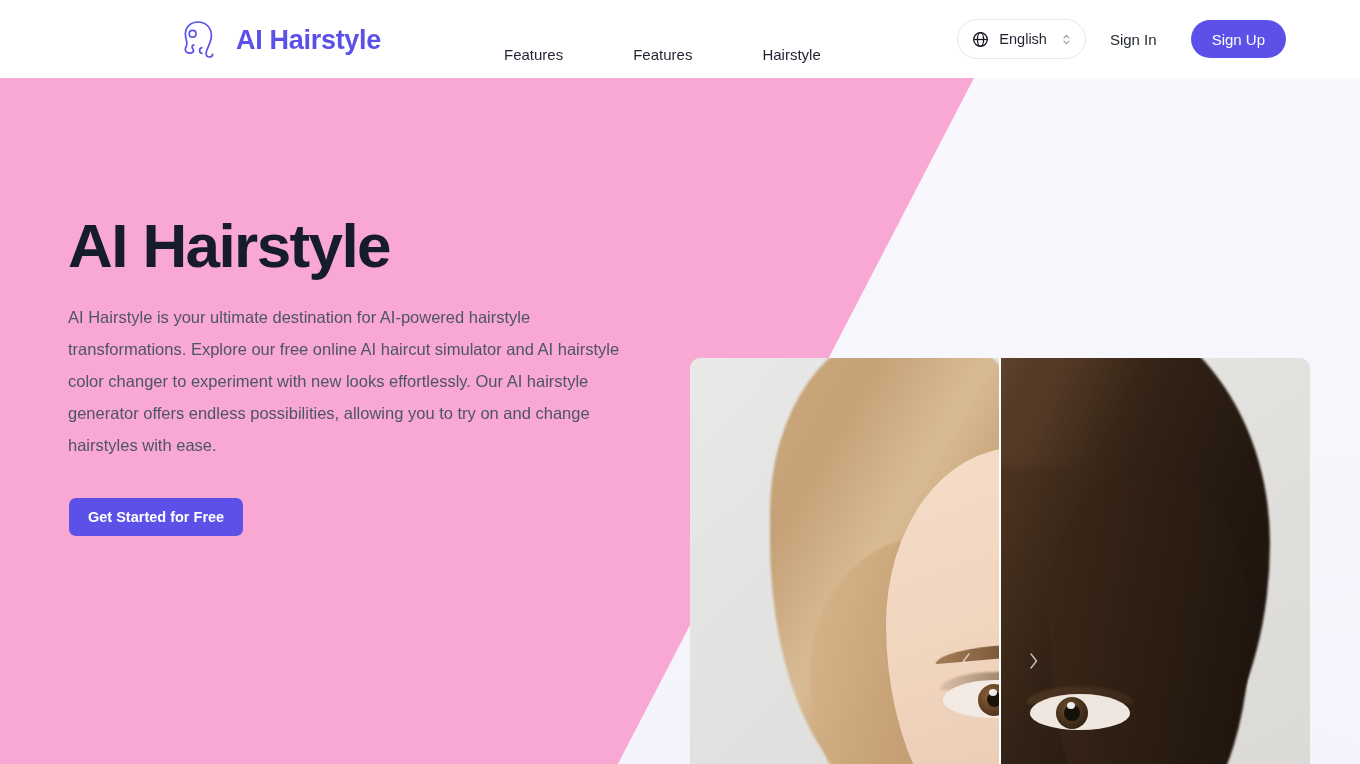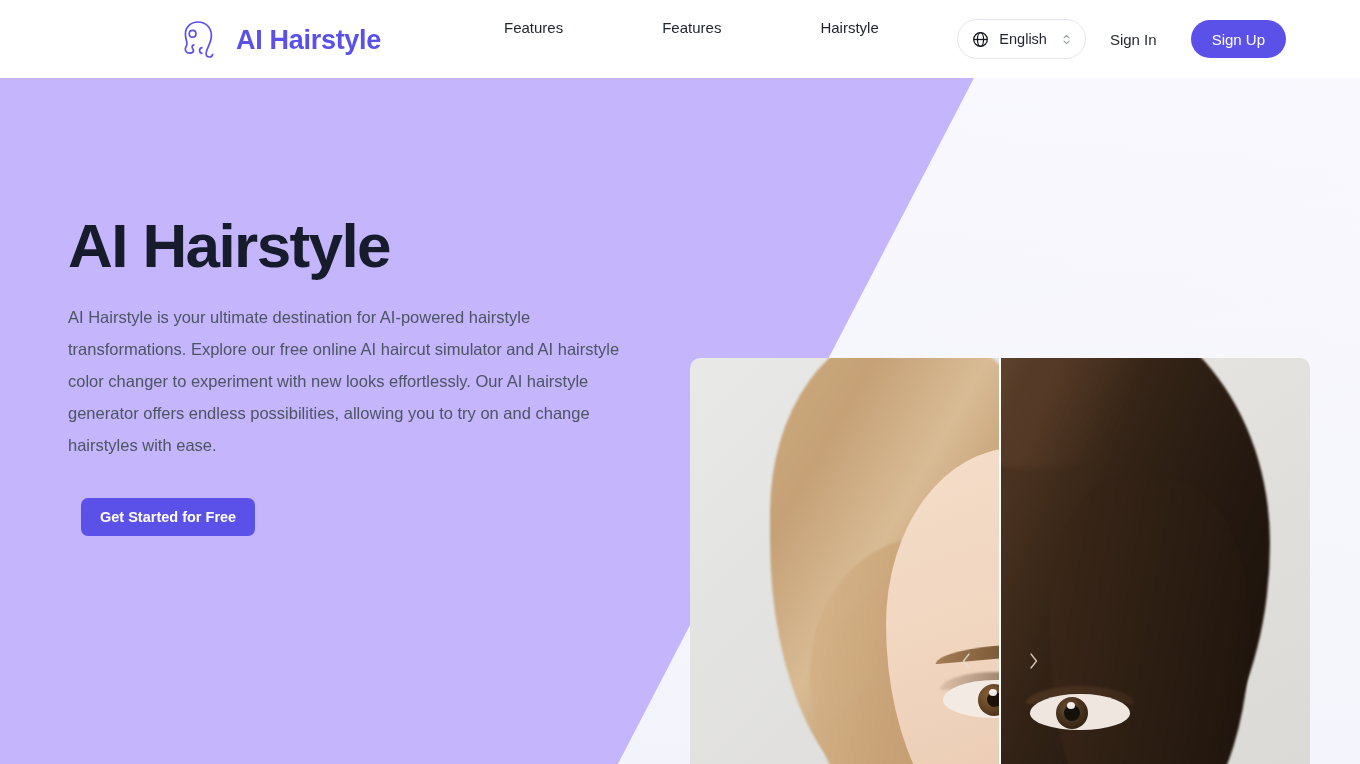--- a/index.html
+++ b/index.html
@@ -4,21 +4,21 @@
 <style>
   * { margin:0; padding:0; box-sizing:border-box; }
   html, body {
     width:1360px; height:764px;
     overflow:hidden;
     font-family:"Liberation Sans", sans-serif;
     background:#ffffff;
     -webkit-font-smoothing:antialiased;
   }
 
-  .page { position:relative; width:1360px; height:764px; background:#c4b5fd; overflow:hidden; }
+  .page { position:relative; width:1360px; height:764px; background:#f9a8d4; overflow:hidden; }
 
   
   .bg-diagonal{
     position:absolute; left:0; top:76px; width:1360px; height:688px;
     background:linear-gradient(160deg,#f7f7fd 0%,#f8f8fd 45%,#fbfbfe 100%);
     -webkit-clip-path:polygon(975px 0px, 1360px 0px, 1360px 688px, 618px 688px);
     clip-path:polygon(975px 0px, 1360px 0px, 1360px 688px, 618px 688px);
     pointer-events:none;
   }
   .bg-diagonal-soft{
@@ -31,21 +31,21 @@
 
   
   .header{
     position:absolute; left:0; top:0; width:1360px; height:78px;
     display:flex; align-items:center; background:#ffffff; z-index:40;
   }
   .brand{ position:absolute; left:176px; top:18px; display:flex; align-items:center; gap:16px; cursor:pointer; }
   .brand-icon{ width:44px; height:44px; display:block; }
   .brand-name{ font-size:27px; font-weight:bold; color:#5b51e8; letter-spacing:-0.3px; line-height:1; }
 
-  .nav{ position:absolute; left:504px; top:18px; display:flex; align-items:center; gap:99px;text-align:right; }
+  .nav{ position:absolute; left:504px; top:45px; display:flex; align-items:center; gap:70px;text-align:right; }
   .nav-link{ font-size:15px; color:#1f2430; text-decoration:none; cursor:pointer; line-height:20px; }
 
   .header-right{ position:absolute; right:74px; top:19px; display:flex; align-items:center; gap:0px; }
 
   .lang{
     display:flex; align-items:center; gap:10px;
     height:40px; padding:0 13px 0 14px;
     border:1px solid #e6e6ec; border-radius:20px; background:#fff;
     cursor:pointer;
   }
@@ -73,21 +73,20 @@
   .hero-desc{
     position:absolute; left:68px; top:301px; width:585px;
     font-size:16.5px; color:#4d5562; line-height:32px;
   }
   .cta{
     position:absolute; left:69px; top:498px;
     height:38px; padding:0 19px;
     background:#5b51e8; color:#fff; border:none; border-radius:7px;
     font-size:14.5px; font-weight:bold; cursor:pointer;
     font-family:"Liberation Sans", sans-serif;
-    margin-left:12px;
   }
 
   
   .compare{
     position:absolute; left:690px; top:358px; width:620px; height:406px;
     border-radius:10px 10px 0 0; overflow:hidden; z-index:10;
   }
   .half{ position:absolute; top:0; height:406px; overflow:hidden; }
   .half-before{ left:0; width:309px; }
   .half-after{ left:310px; width:310px; }

